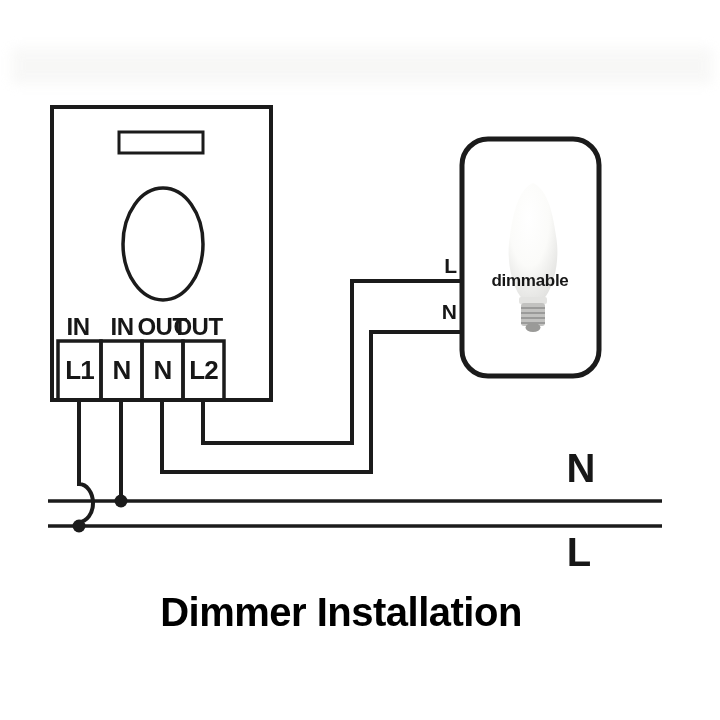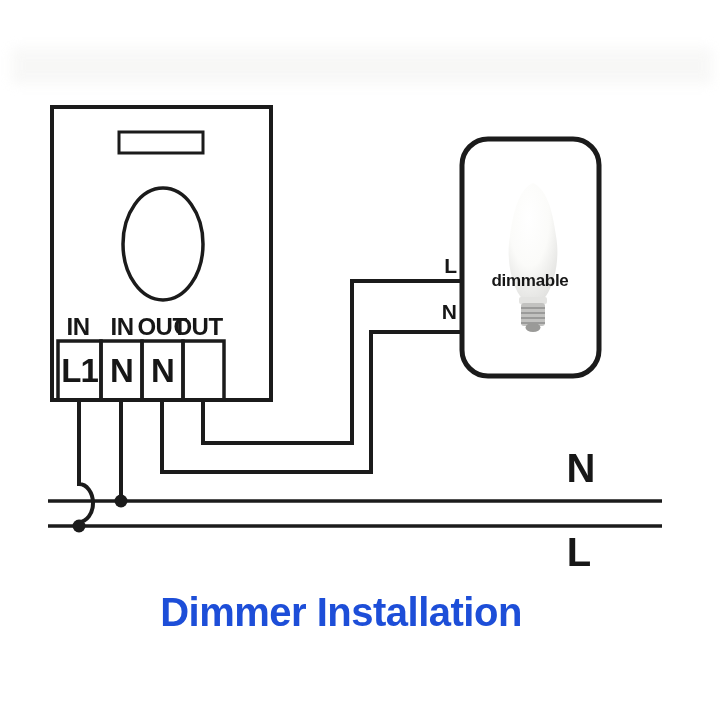--- a/index.html
+++ b/index.html
@@ -19,37 +19,37 @@
     position: absolute;
     font-weight: bold;
     color: #171717;
     white-space: nowrap;
     line-height: 1.15;
     font-family: "Liberation Sans", sans-serif;
   }
   .center-x { transform: translateX(-50%); text-align: right; }
   .row-label { font-size: 24px; letter-spacing: -0.5px; }
   .terminal-label {
-    font-size: 33px;
+    font-size: 26px;
     letter-spacing: -1px;
     display: flex;
     align-items: center;
     justify-content: center;
   }
   .lamp-wire-label { font-size: 21px; text-align: right; }
   .dimmable-label { font-size: 17px; letter-spacing: -0.3px; }
   .mains-label { font-size: 40px; }
   .title {
     left: 0;
     width: 682px;
     top: 589px;
     text-align: center;
     font-size: 40px;
     letter-spacing: -0.5px;
-    color: #1d4ed8;
+    color: #000000;
   }
   .ghost-band {
     position: absolute;
     left: 12px;
     top: 48px;
     width: 700px;
     height: 36px;
     background: #efefed;
     opacity: 0.45;
     filter: blur(6px);
@@ -113,20 +113,21 @@
   </svg>
 
   <div class="label row-label center-x" style="left:78px;  top:313px;">IN</div>
   <div class="label row-label center-x" style="left:122px; top:313px;">IN</div>
   <div class="label row-label center-x" style="left:162px; top:313px;">OUT</div>
   <div class="label row-label center-x" style="left:198px; top:313px;">OUT</div>
 
   <div class="label terminal-label" style="left:58px;  top:341px; width:43px; height:59px;">L1</div>
   <div class="label terminal-label" style="left:101px; top:341px; width:41px; height:59px;">N</div>
   <div class="label terminal-label" style="left:142px; top:341px; width:41px; height:59px;">N</div>
+  <div class="label terminal-label" style="left:183px; top:341px; width:41px; height:59px;">L2</div>
 
   <div class="label lamp-wire-label" style="right:263px; top:254px; width:40px;">L</div>
   <div class="label lamp-wire-label" style="right:263px; top:300px; width:40px;">N</div>
 
   <div class="label dimmable-label center-x" style="left:530px; top:271px;">dimmable</div>
 
   <div class="label mains-label center-x" style="left:581px; top:445px;">N</div>
   <div class="label mains-label center-x" style="left:579px; top:529px;">L</div>
 
   <div class="label title">Dimmer Installation</div>

